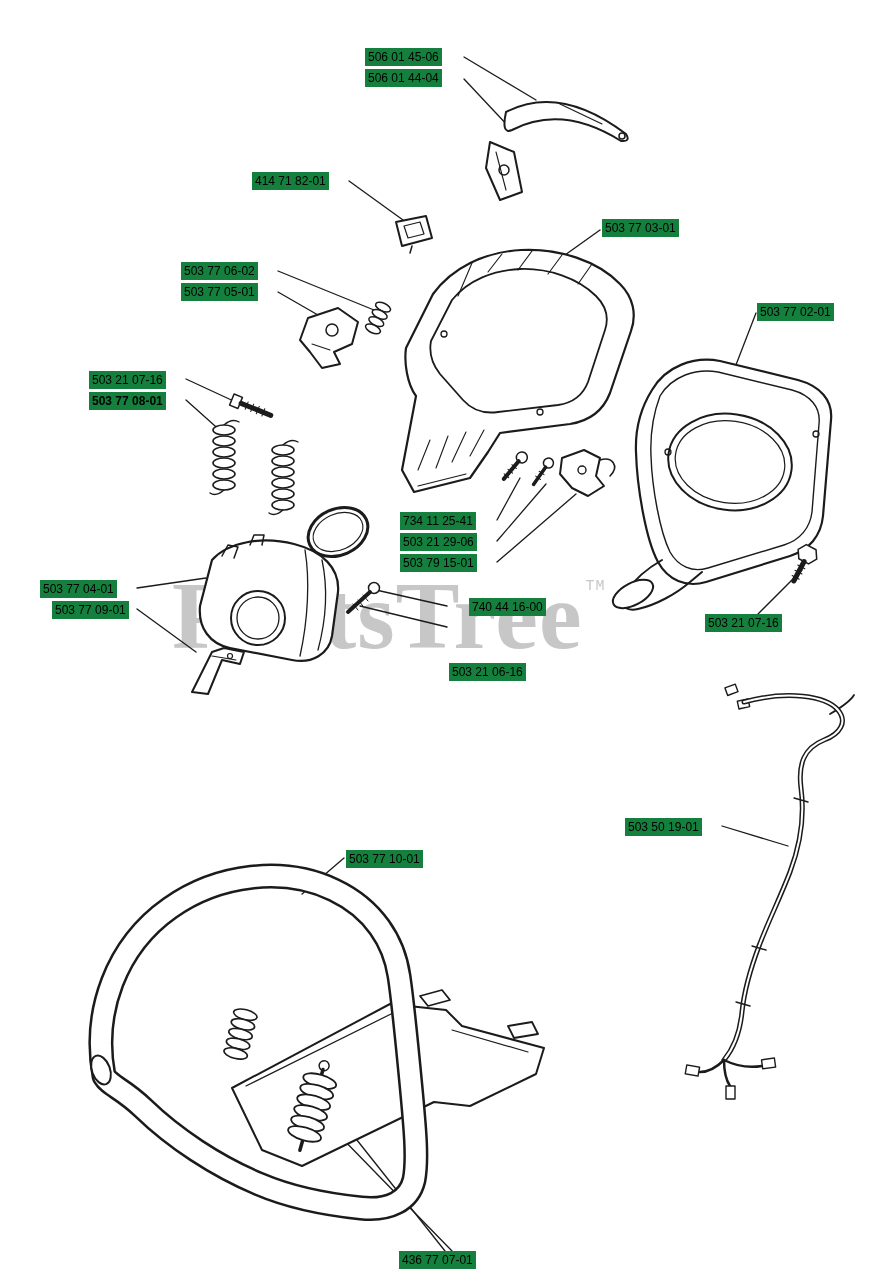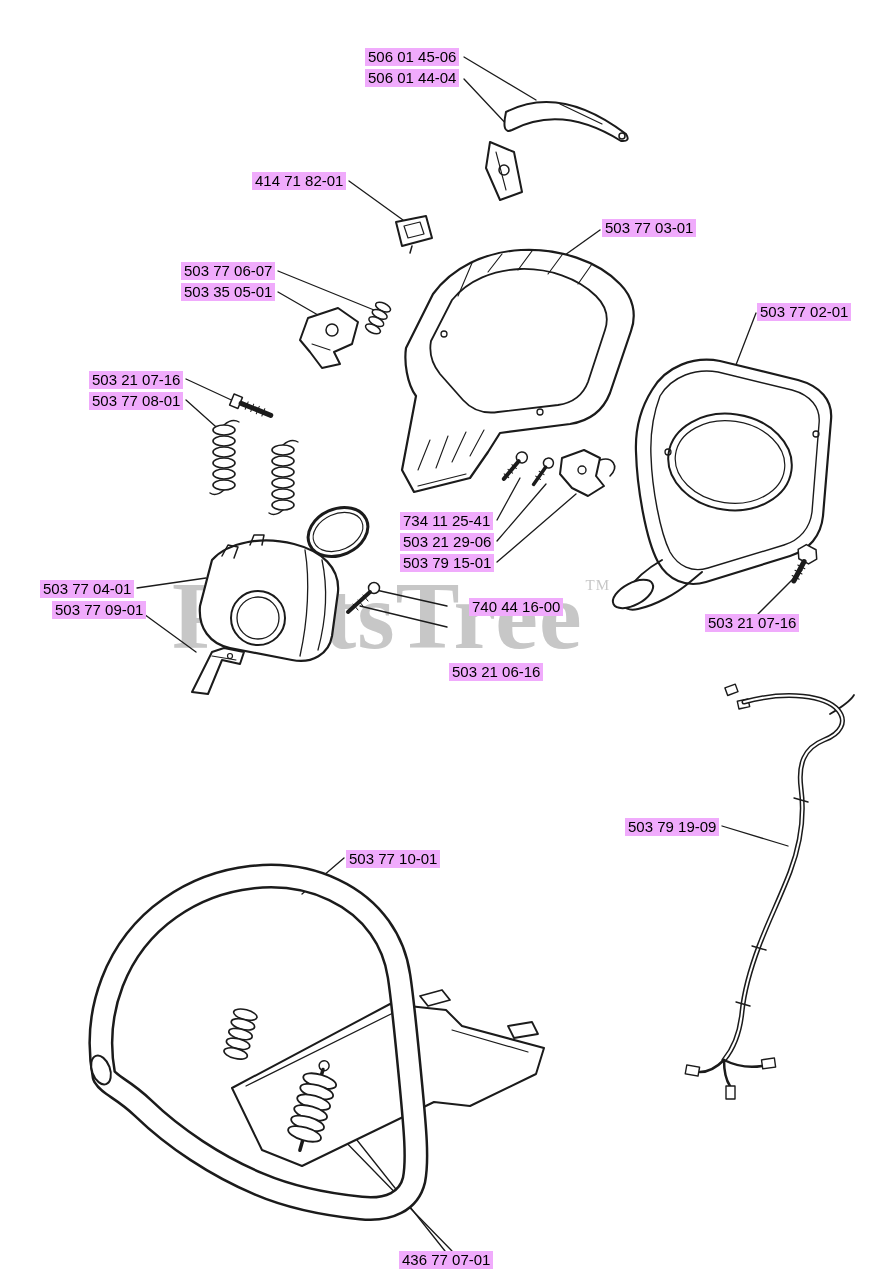--- a/index.html
+++ b/index.html
@@ -1,24 +1,24 @@
 <!DOCTYPE html>
 <html><head>
 <meta charset="utf-8">
 <style>
   html,body{margin:0;padding:0;background:#fff;}
   #page{position:relative;width:873px;height:1280px;background:#ffffff;overflow:hidden;
         font-family:"Liberation Sans",sans-serif;}
   #watermark{position:absolute;left:172px;top:560px;z-index:1;
              font-family:"Liberation Serif",serif;font-weight:bold;font-size:96px;
              color:#c7c7c7;letter-spacing:1px;white-space:nowrap;user-select:none;}
-  #watermark .tm{font-size:15px;font-family:Liberation Serif, serif;
+  #watermark .tm{font-size:15px;font-family:Liberation Mono, monospace;
                  position:relative;top:-58px;left:3px;font-weight:normal;margin-top:43px;}
   svg.art{position:absolute;left:0;top:0;z-index:2;}
-  .label{position:absolute;z-index:3;font-size:15px;color:#000;background:#f0abfc;
+  .label{position:absolute;z-index:3;font-size:12px;color:#000;background:#15803d;
          padding:0 3px;white-space:nowrap;line-height:18px;}
 </style>
 </head>
 <body>
 
 <div id="page">
 
   <div id="watermark"><span>PartsTree</span><span class="tm">TM</span></div>
 
   <svg class="art" width="873" height="1280" viewBox="0 0 873 1280" stroke="#1b1b1b" fill="none" stroke-linecap="round" stroke-linejoin="round">
@@ -268,31 +268,31 @@
         <ellipse cx="312" cy="1135" rx="17" ry="6.5" fill="#fff"></ellipse>
       </g>
     </g>
   </svg>
 
   <div>
     <div class="label" style="left:365px;top:48px;">506 01 45-06</div>
     <div class="label" style="left:365px;top:69px;">506 01 44-04</div>
     <div class="label" style="left:252px;top:172px;">414 71 82-01</div>
     <div class="label" style="left:602px;top:219px;">503 77 03-01</div>
-    <div class="label" style="left:181px;top:262px;">503 77 06-07</div>
-    <div class="label" style="left:181px;top:283px;">503 35 05-01</div>
+    <div class="label" style="left:181px;top:262px;">503 77 06-02</div>
+    <div class="label" style="left:181px;top:283px;">503 77 05-01</div>
     <div class="label" style="left:757px;top:303px;">503 77 02-01</div>
     <div class="label" style="left:89px;top:371px;">503 21 07-16</div>
-    <div class="label" style="left:89px;top:392px;">503 77 08-01</div>
+    <div class="label" style="left:89px;top:392px;font-weight:bold;">503 77 08-01</div>
     <div class="label" style="left:400px;top:512px;">734 11 25-41</div>
     <div class="label" style="left:400px;top:533px;">503 21 29-06</div>
     <div class="label" style="left:400px;top:554px;">503 79 15-01</div>
     <div class="label" style="left:40px;top:580px;">503 77 04-01</div>
     <div class="label" style="left:40px;top:601px;margin-left:12px;">503 77 09-01</div>
     <div class="label" style="left:469px;top:598px;text-align:center;">740 44 16-00</div>
     <div class="label" style="left:449px;top:619px;margin-top:44px;">503 21 06-16</div>
     <div class="label" style="left:705px;top:614px;">503 21 07-16</div>
-    <div class="label" style="left:625px;top:818px;">503 79 19-09</div>
+    <div class="label" style="left:625px;top:818px;">503 50 19-01</div>
     <div class="label" style="left:346px;top:850px;">503 77 10-01</div>
     <div class="label" style="left:399px;top:1251px;">436 77 07-01</div>
   </div>
 
 </div>
 
 </body></html>

